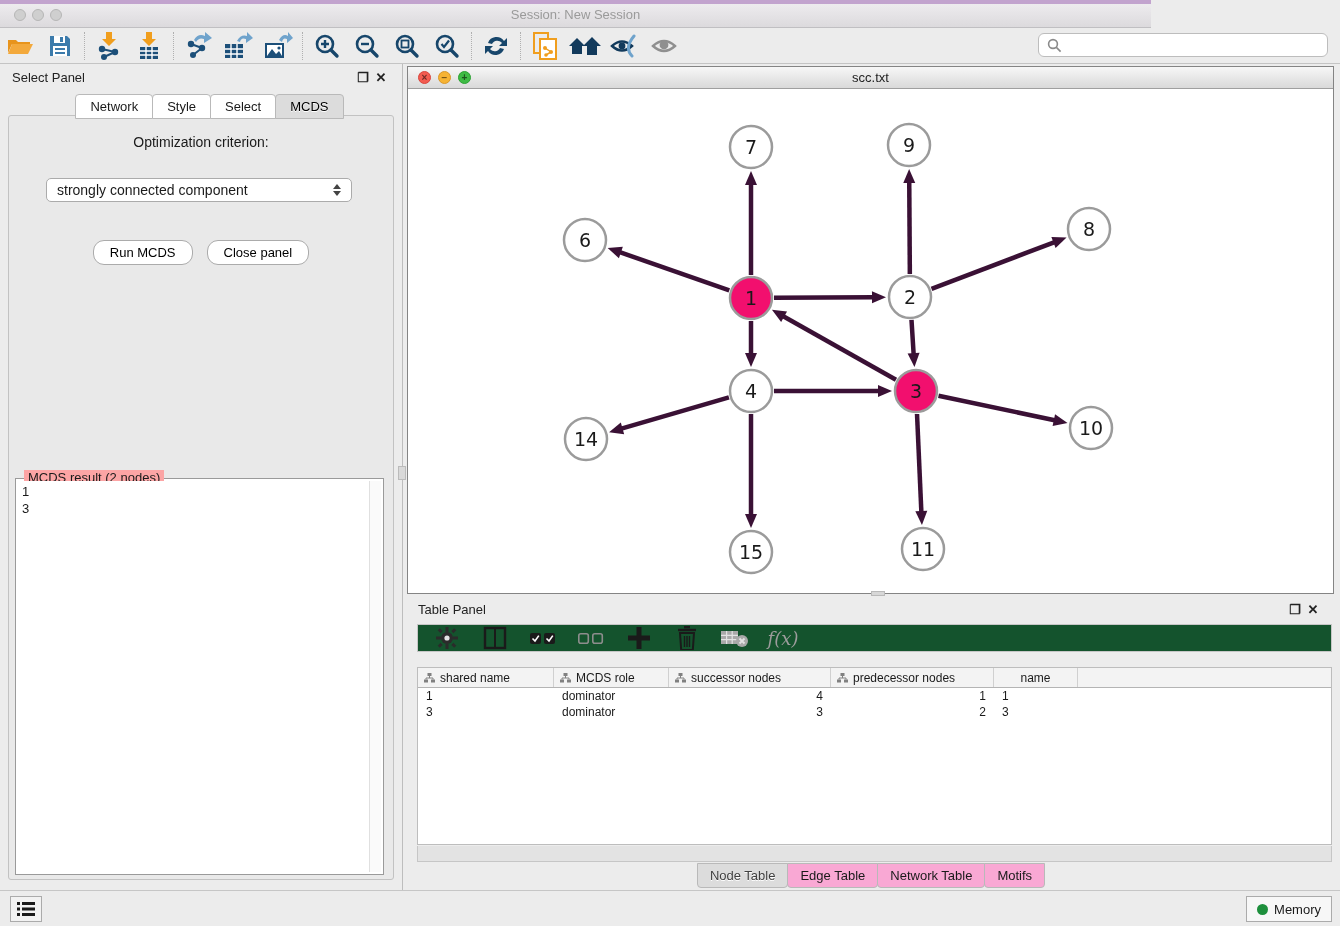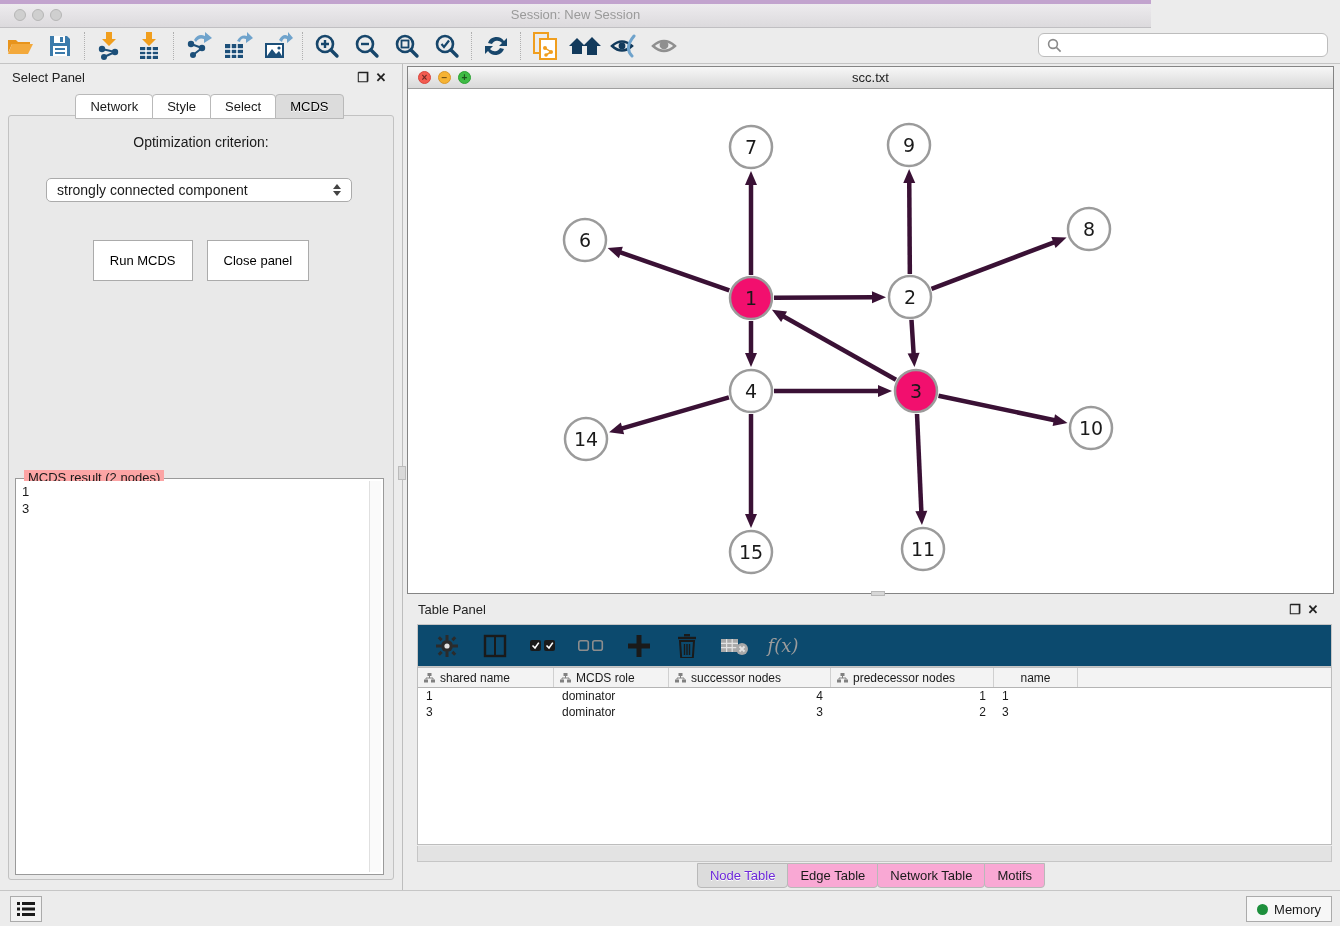--- a/index.html
+++ b/index.html
@@ -36,21 +36,21 @@
   .cp-body { position:absolute; left:8px; right:8px; top:51px; bottom:10px;
     background:#e9e9e9; border:1px solid #c2c2c2; border-radius:3px; }
   .opt-label { text-align:center; margin-top:18px; font-size:14px; }
   .dropdown { position:absolute; left:37px; right:41px; top:43px; height:24px; background:#fff;
     border:1px solid #ababab; border-radius:5px; display:flex; align-items:center; padding:0 10px; font-size:14px;margin-top:19px; }
   .dd-arrows { margin-left:auto; display:flex; flex-direction:column; gap:2px; }
   .dd-arrows i { width:0; height:0; border-left:4px solid transparent; border-right:4px solid transparent; display:block; }
   .dd-up { border-bottom:5px solid #444; }
   .dd-down { border-top:5px solid #444; }
   .cp-buttons { position:absolute; top:124px; width:100%; display:flex; justify-content:center; gap:14px; }
-  .btn { background:#fff; border:1px solid #ababab; border-radius:0; padding:12px 16px; font-size:13px;
+  .btn { background:#fff; border:1px solid #ababab; border-radius:11px; padding:4px 16px; font-size:13px;
     font-family:"Liberation Sans",sans-serif; }
   .result-box { position:absolute; left:6px; right:9px; top:362px; bottom:4px;
     border:1px solid #9a9a9a; background:#fff; }
   .result-legend { position:absolute; left:8px; top:-9px; background:#fca5a5; padding:0 4px; font-size:13px; }
   .result-text { position:absolute; inset:2px 14px 2px 2px; background:#fff; font-size:13px;
     white-space:pre-line; line-height:17px; padding:2px 4px; }
   .result-scroll { position:absolute; top:2px; right:2px; bottom:2px; width:12px;
     background:#fafafa; border-left:1px solid #e0e0e0; }
 
   
@@ -58,35 +58,35 @@
     border:1px solid #848484; background:#fff; }
   .net-titlebar { height:22px; background:linear-gradient(#f7f7f7,#d9d9d9); border-bottom:1px solid #9f9f9f;
     position:relative; display:flex; align-items:center; justify-content:center; font-size:13px; color:#222; }
   .mac-dot { position:absolute; top:4px; width:13px; height:13px; border-radius:50%;
     display:flex; align-items:center; justify-content:center; font-size:10px; font-weight:bold; color:rgba(0,0,0,.55); line-height:1; }
   .net-canvas { position:absolute; left:0; top:22px; right:0; bottom:0; background:#fff; }
   .net-grip { position:absolute; left:50%; bottom:-3px; width:14px; height:5px; background:#d7d7d7; border:1px solid #b9b9b9; }
 
   
   .table-panel { position:absolute; left:407px; top:596px; width:927px; height:294px; background:#ececec; }
-  .tp-toolbar { position:absolute; left:10px; right:2px; top:28px; height:43px; background:#0c4a6e;
+  .tp-toolbar { position:absolute; left:10px; right:2px; top:28px; height:28px; background:#14532d;
     border:1px solid #c6c6c6; display:flex; align-items:center; padding:0 12px; gap:14px; }
   .tp-tbtn { width:34px; height:34px; display:flex; align-items:center; justify-content:center; }
   .fx { font-family:"DejaVu Serif", serif; font-style:italic; font-size:18px; color:#9c9c9c; }
   .tp-table { position:absolute; left:10px; right:2px; top:71px; bottom:45px; background:#fff; border:1px solid #bdbdbd; overflow:hidden; }
   .thead { display:flex; height:20px; border-bottom:1px solid #b4b4b4; background:#f3f3f3; font-size:12px; }
   .th { display:flex; align-items:center; gap:5px; padding:0 6px; border-right:1px solid #d0d0d0; }
   .th:last-child { justify-content:center; }
   .trow { display:flex; height:16px; font-size:12px; align-items:center; }
   .td { padding:0 8px; overflow:hidden; white-space:nowrap; }
   .num { text-align:right; }
   .tp-footer-strip { position:absolute; left:10px; right:2px; bottom:28px; height:16px; background:#e3e3e3; border:1px solid #c6c6c6; border-top:none; }
   .tp-tabs { position:absolute; bottom:2px; width:100%; display:flex; justify-content:center; }
   .tp-tab { border:1px solid #b9b9b9; background:#f9a8d4; padding:4px 12px; font-size:13px; border-radius:0 0 4px 4px; margin-right:-1px; }
-  .tp-tab.sel { background:#dcdcdc; color:#6d28d9; text-shadow:0 1px 0 #fff; }
+  .tp-tab.sel { background:#dcdcdc; color:#404040; text-shadow:0 1px 0 #fff; }
 
   
   .statusbar { position:absolute; left:0; bottom:0; width:1340px; height:36px; background:#ececec; border-top:1px solid #c6c6c6; }
   .sb-left-btn { position:absolute; left:10px; top:5px; width:32px; height:26px; background:#f2f2f2;
     border:1px solid #ababab; display:flex; align-items:center; justify-content:center; }
   .memory-btn { position:absolute; right:8px; top:5px; height:26px; background:#f7f7f7; border:1px solid #ababab;
     display:flex; align-items:center; gap:6px; padding:0 10px; font-size:13px;margin-left:29px; }
   .mem-dot { width:11px; height:11px; border-radius:50%; background:#1d8f3c; }
 
   

